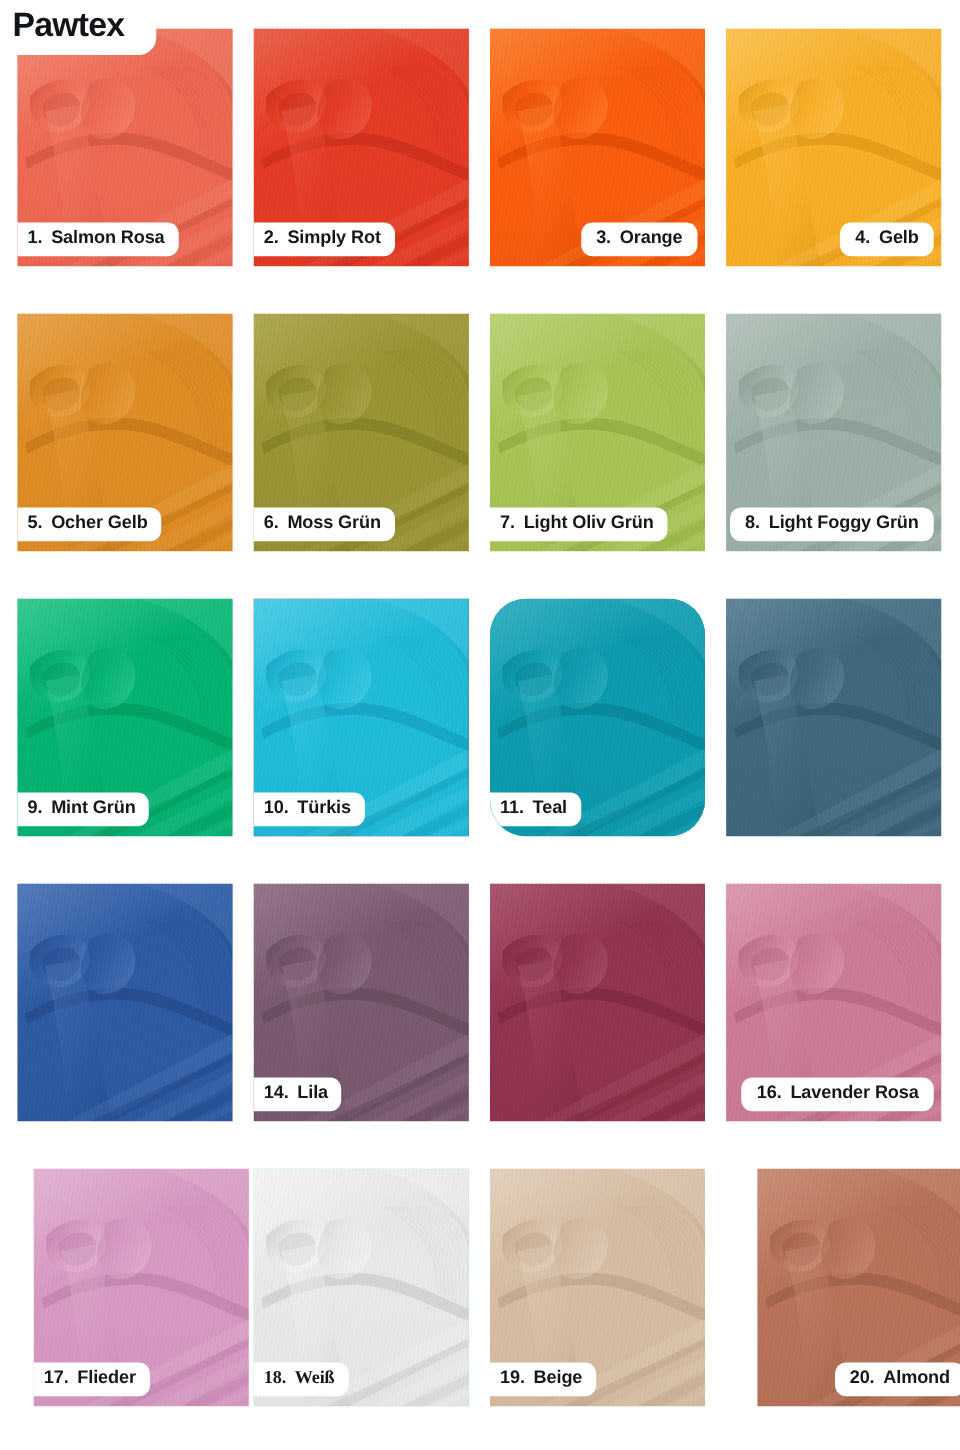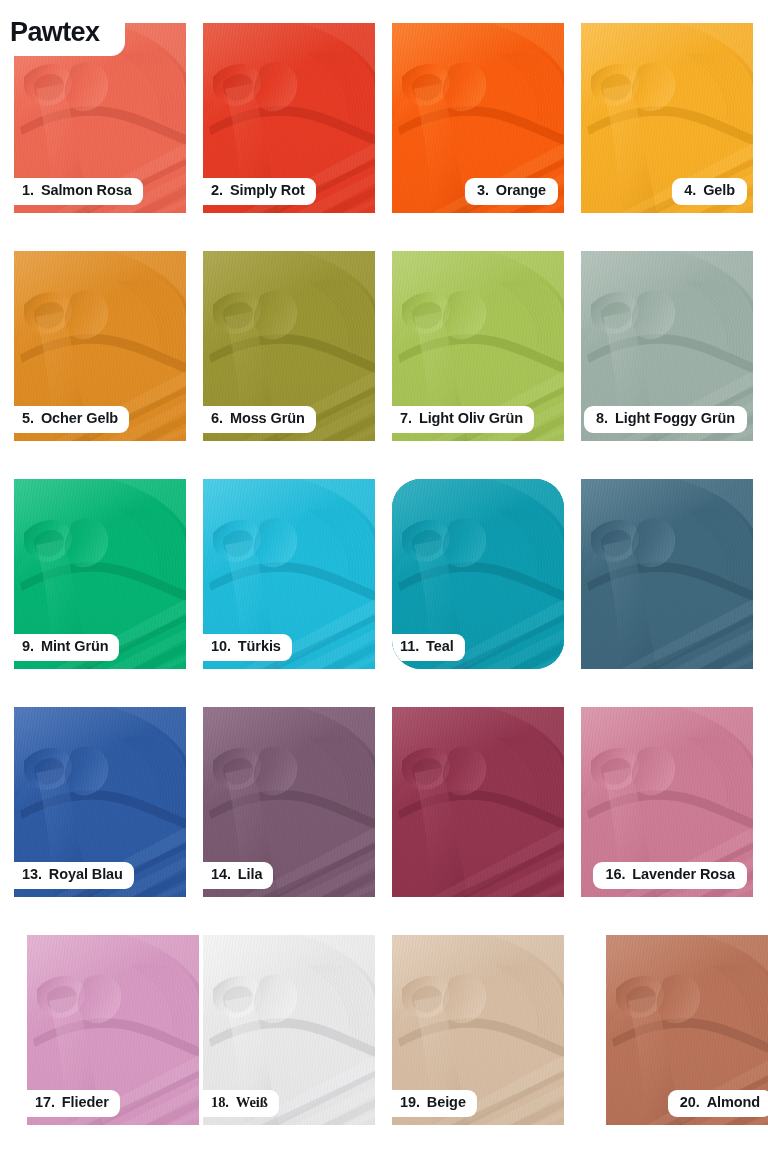--- a/index.html
+++ b/index.html
@@ -76,21 +76,21 @@
     padding: 5px 12px 6px 12px;
   }
 
   .swatch-index { font-weight: 700; }
   .swatch-name  { font-weight: 700; text-align: right; }
 
   
   #brand-badge {
     position: absolute;
     left: 0;
-    top: 12px;
+    top: 0;
     background: #ffffff;
     border-radius: 0 0 14px 0;
     padding: 6px 26px 10px 10px;
     z-index: 30;
   }
   #brand-title {
     font-size: 27px;
     font-weight: 700;
     color: #111418;
     letter-spacing: -0.6px;
@@ -893,24 +893,20 @@
           <path d="M116,30 C147,44 159,72 155,108" fill="none" stroke="#1f4381" stroke-width="1" opacity="0.178"></path>
           <path d="M120,30 C152,44 162,72 158,112" fill="none" stroke="#1f4381" stroke-width="1" opacity="0.164"></path>
           <path d="M124,30 C157,44 165,72 161,116" fill="none" stroke="#1f4381" stroke-width="1" opacity="0.150"></path>
           <path d="M128,30 C162,44 168,72 164,120" fill="none" stroke="#1f4381" stroke-width="1" opacity="0.136"></path>
           <path d="M132,30 C167,44 171,72 167,124" fill="none" stroke="#1f4381" stroke-width="1" opacity="0.122"></path>
           <path d="M136,30 C172,44 174,72 170,128" fill="none" stroke="#1f4381" stroke-width="1" opacity="0.108"></path>
           <path d="M96,0 C128,8 158,26 172,50 L172,0 Z" fill="#5b83c3" opacity="0.40"></path>
           <rect x="0" y="0" width="172" height="190" fill="url(#sw12-rib)"></rect>
           <rect x="0" y="0" width="172" height="190" fill="url(#sw12-vig)"></rect>
         </svg>
-        <div class="swatch-label">
-          <span class="swatch-index">13.</span>
-          <span class="swatch-name">Royal Blau</span>
-        </div>
       </div>
       <div class="swatch" style="background: rgb(123, 91, 114);">
         <svg class="swatch-art" viewBox="0 0 172 190" preserveAspectRatio="none">
           <defs>
             <linearGradient id="sw13-bg" x1="0%" y1="0%" x2="55%" y2="100%">
               <stop offset="0%" stop-color="#9d7e94"></stop>
               <stop offset="42%" stop-color="#7b5b72"></stop>
               <stop offset="100%" stop-color="#7b5b72"></stop>
             </linearGradient>
             <linearGradient id="sw13-cur" x1="0%" y1="0%" x2="100%" y2="60%">

